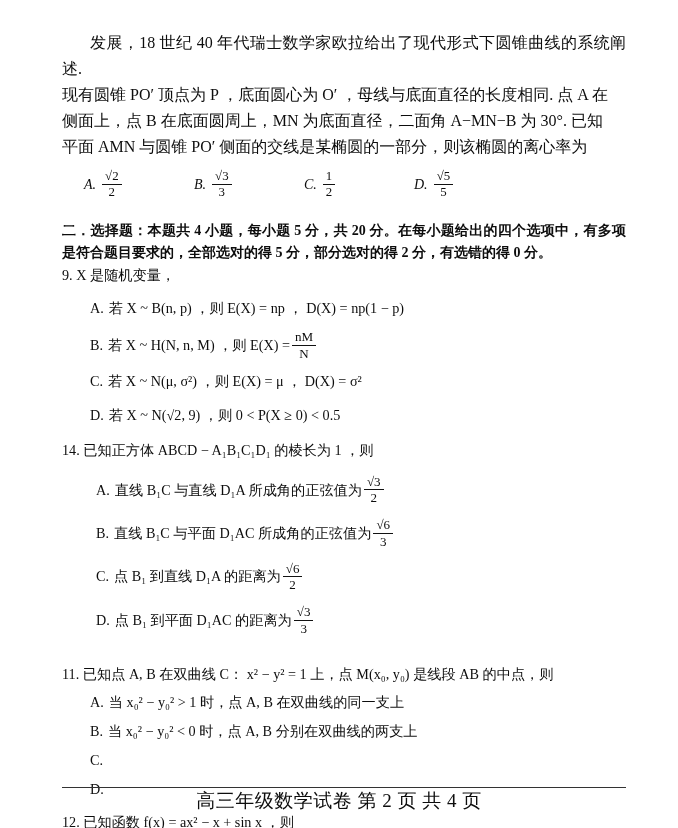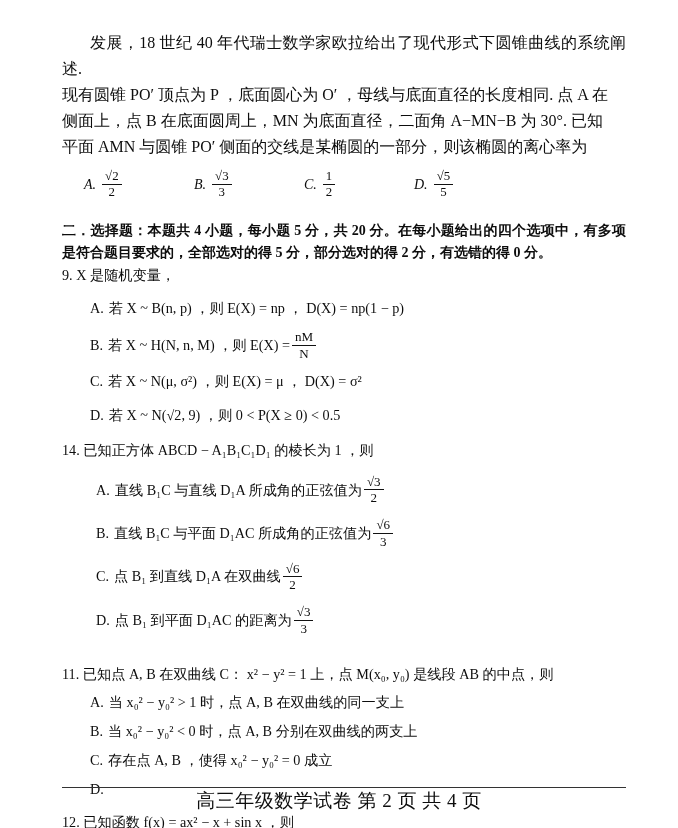--- a/index.html
+++ b/index.html
@@ -191,21 +191,21 @@
     <div class="choice">
       <span class="clab">B.</span>
       <span>直线 B₁C 与平面 D₁AC 所成角的正弦值为</span>
       <span class="frac">
         <span class="num">√6</span>
         <span class="den">3</span>
       </span>
     </div>
     <div class="choice">
       <span class="clab">C.</span>
-      <span>点 B₁ 到直线 D₁A 在双曲线</span>
+      <span>点 B₁ 到直线 D₁A 的距离为</span>
       <span class="frac">
         <span class="num">√6</span>
         <span class="den">2</span>
       </span>
     </div>
     <div class="choice">
       <span class="clab">D.</span>
       <span>点 B₁ 到平面 D₁AC 的距离为</span>
       <span class="frac">
         <span class="num">√3</span>
@@ -224,21 +224,20 @@
     <div class="choice">
       <span class="clab">A.</span>
       <span>当 x₀² − y₀² &gt; 1 时，点 A, B 在双曲线的同一支上</span>
     </div>
     <div class="choice">
       <span class="clab">B.</span>
       <span>当 x₀² − y₀² &lt; 0 时，点 A, B 分别在双曲线的两支上</span>
     </div>
     <div class="choice">
       <span class="clab">C.</span>
-      <span>存在点 A, B ，使得 x₀² − y₀² = 0 成立</span>
     </div>
     <div class="choice">
       <span class="clab">D.</span>
     </div>
   </div>
 
   <div class="qitem" style="margin-top:10px;">
     <span class="qstem">
       <span>12.</span>
       <span>已知函数 f(x) = ax² − x + sin x ，则</span>

